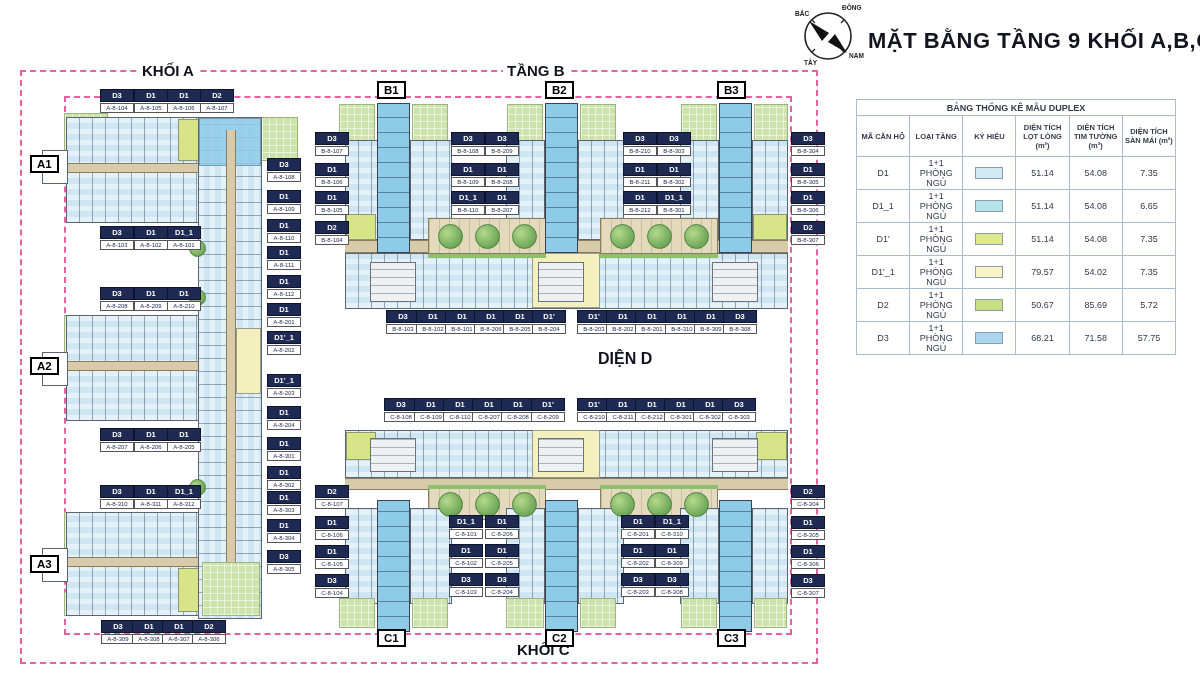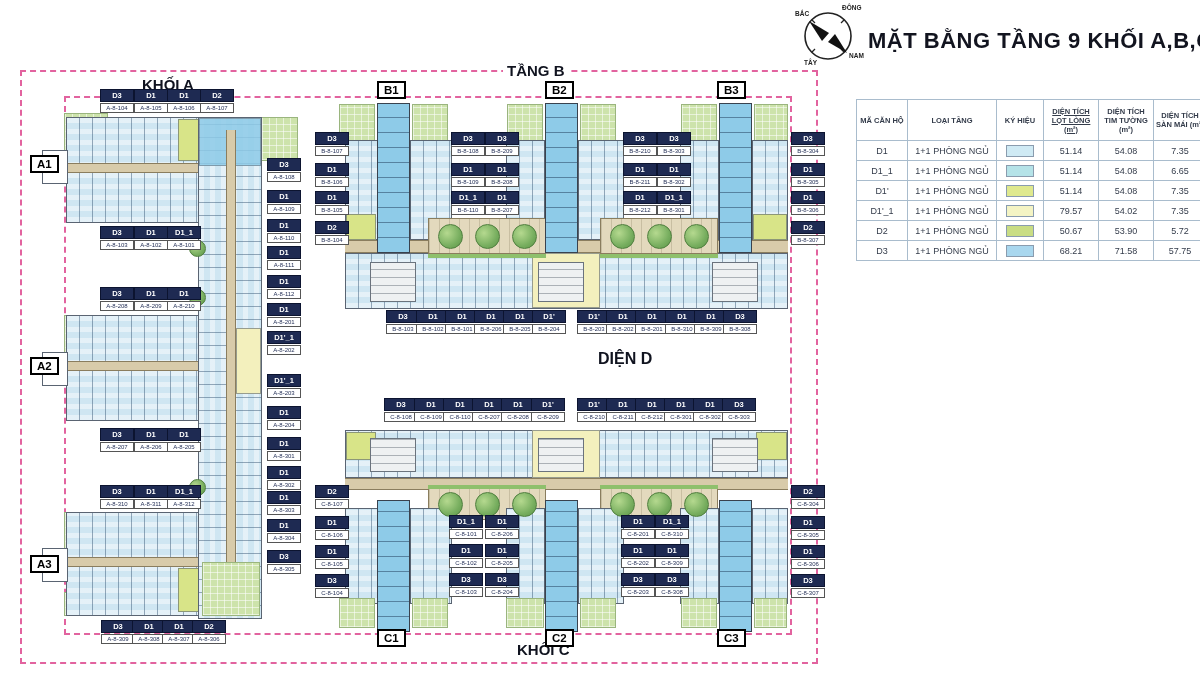--- a/index.html
+++ b/index.html
@@ -10,30 +10,30 @@
   #compass{position:absolute;left:794px;top:2px;width:72px;height:66px;}
   #page-title{position:absolute;left:868px;top:28px;font-size:22px;font-weight:800;letter-spacing:.5px;color:#12141f;white-space:nowrap;}
 
   
   #legend{position:absolute;left:856px;top:99px;width:320px;border-collapse:collapse;table-layout:fixed;}
   #legend th,#legend td{border:1px solid #a9bccd;color:#333b4a;padding:1px 2px;text-align:center;vertical-align:middle;}
   #legend .lg-title{font-size:9px;font-weight:bold;height:13px;}
   #legend thead .colhead{font-size:7.5px;font-weight:bold;line-height:1.2;height:38px;}
   #legend tbody td{font-size:9px;height:17px;}
   .swatch{width:26px;height:10px;margin:0 auto;border:1px solid #8a9cae;}
-  .c-code{width:46px;} .c-type{width:84px;} .c-sym{width:42px;} .c-n1{width:50px;text-decoration:underline;} .c-n2{width:50px;} .c-n3{width:48px;}
+  .c-code{width:46px;} .c-type{width:84px;} .c-sym{width:42px;} .c-n1{width:50px;} .c-n2{width:50px;} .c-n3{width:48px;}
 
   
   .dashed{position:absolute;border:2px dashed var(--p-boundary,#e2639f);}
   #outer-boundary{left:20px;top:70px;width:794px;height:590px;}
   #inner-boundary{left:64px;top:96px;width:724px;height:535px;}
 
   
   .block-title{position:absolute;font-weight:bold;font-size:15px;color:#10131f;background:#fff;padding:0 4px;white-space:nowrap;}
-  .bt-a{left:138px;top:76px;} .bt-b{left:503px;top:62px;}
+  .bt-a{left:138px;top:62px;} .bt-b{left:503px;top:62px;}
   .bt-d{left:594px;top:350px;font-size:16px;} .bt-c{left:513px;top:641px;}
 
   
   .tower-label{position:absolute;background:#fff;border:2px solid #000;color:#000;font-weight:bold;font-size:11.5px;line-height:14px;padding:0 5px;}
 
   
   .ulabel{position:absolute;width:34px;}
   .u-t{background:var(--p-navy,#1e2a52);border:1px solid #0c1430;color:#fff;font-size:7.5px;line-height:11px;font-weight:bold;text-align:center;height:11px;}
   .u-n{margin-top:1px;background:#fff;border:1px solid #555;color:#1e2a52;font-size:6px;line-height:8px;text-align:center;height:8px;white-space:nowrap;overflow:hidden;}
 
@@ -70,20 +70,23 @@
     <polygon points="53,51 34,40 41,32" fill="#111"></polygon>
     <text x="1" y="14" font-size="6.5" font-weight="bold" fill="#222">BẮC</text>
     <text x="48" y="8" font-size="6.5" font-weight="bold" fill="#222">ĐÔNG</text>
     <text x="10" y="63" font-size="6.5" font-weight="bold" fill="#222">TÂY</text>
     <text x="55" y="56" font-size="6.5" font-weight="bold" fill="#222">NAM</text>
   </svg>
   <div id="page-title">MẶT BẰNG TẦNG 9 KHỐI A,B,C</div>
 
   <table id="legend">
     <thead>
+      <tr>
+          <th class="lg-title" colspan="6">BẢNG THỐNG KÊ MẪU DUPLEX</th>
+        </tr>
       <tr id="legend-cols">
           <th class="colhead c-code">MÃ CĂN HỘ</th>
           <th class="colhead c-type">LOẠI TẦNG</th>
           <th class="colhead c-sym">KÝ HIỆU</th>
           <th class="colhead c-n1">DIỆN TÍCH LỌT LÒNG (m²)</th>
           <th class="colhead c-n2">DIỆN TÍCH TIM TƯỜNG (m²)</th>
           <th class="colhead c-n3">DIỆN TÍCH SÀN MÁI (m²)</th>
         </tr>
     </thead>
     <tbody id="legend-body">
@@ -127,21 +130,21 @@
           <td>54.02</td>
           <td>7.35</td>
         </tr>
         <tr>
           <td>D2</td>
           <td>1+1 PHÒNG NGỦ</td>
           <td>
             <div class="swatch" style="background: rgb(201, 221, 132);"></div>
           </td>
           <td>50.67</td>
-          <td>53.90</td>
+          <td>85.69</td>
           <td>5.72</td>
         </tr>
         <tr>
           <td>D3</td>
           <td>1+1 PHÒNG NGỦ</td>
           <td>
             <div class="swatch" style="background: rgb(169, 215, 238);"></div>
           </td>
           <td>68.21</td>
           <td>71.58</td>

